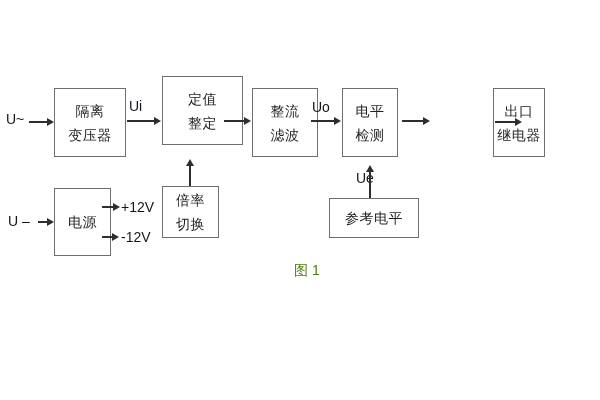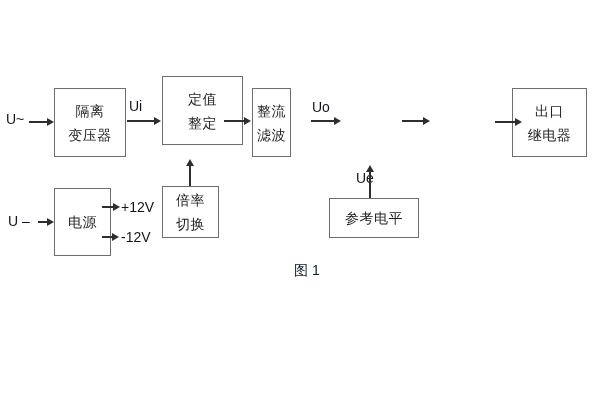--- a/index.html
+++ b/index.html
@@ -9,21 +9,21 @@
   }
   .box{
     position:absolute;box-sizing:border-box;border:1.5px solid #6e6e6e;background:#ffffff;
     display:flex;flex-direction:column;align-items:center;justify-content:center;
     gap:10px;font-size:14px;line-height:1;letter-spacing:0.5px;color:#1f1f1f;
   }
   .siglabel{
     position:absolute;font-size:14px;line-height:1;color:#14141c;white-space:nowrap;
   }
   .caption{
-    position:absolute;font-size:14px;color:#0f172a;white-space:nowrap;
+    position:absolute;font-size:14px;color:#4d7c0f;white-space:nowrap;
   }
   .arrow{position:absolute;}
   .arrow.h{height:10px;}
   .arrow.h .shaft{position:absolute;left:0;right:6px;top:4.1px;height:1.8px;background:#2e2e2e;}
   .arrow.h .head{position:absolute;right:0;top:0.5px;width:0;height:0;
     border-left:7px solid #2e2e2e;border-top:4.5px solid transparent;border-bottom:4.5px solid transparent;}
   .arrow.v{width:12px;}
   .arrow.v .shaft{position:absolute;left:5.1px;top:6px;bottom:0;width:1.8px;background:#2e2e2e;}
   .arrow.v .head{position:absolute;top:0;left:1.5px;width:0;height:0;
     border-bottom:7px solid #2e2e2e;border-left:4.5px solid transparent;border-right:4.5px solid transparent;}
@@ -36,28 +36,32 @@
   <div class="box" style="left:54px;top:88px;width:72px;height:69px">
     <span>隔离</span>
     <span>变压器</span>
   </div>
 
   <div class="box" style="left:162px;top:76px;width:81px;height:69px">
     <span>定值</span>
     <span>整定</span>
   </div>
 
-  <div class="box" style="left:252px;top:88px;width:39px;height:69px">
+  <div class="box" style="left:252px;top:88px;width:66px;height:69px">
     <span>整流</span>
     <span>滤波</span>
   </div>
 
+  <div class="box" style="left:342px;top:88px;width:56px;height:69px">
+    <span>电平</span>
+    <span>检测</span>
+  </div>
 
 
-  <div class="box" style="left:512px;top:88px;width:75px;height:69px">
+  <div class="box" style="left:493px;top:88px;width:52px;height:69px">
     <span>出口</span>
     <span>继电器</span>
   </div>
 
   <div class="box" style="left:54px;top:188px;width:57px;height:68px">
     <span>电源</span>
   </div>
 
   <div class="box" style="left:162px;top:186px;width:57px;height:52px">
     <span>倍率</span>

